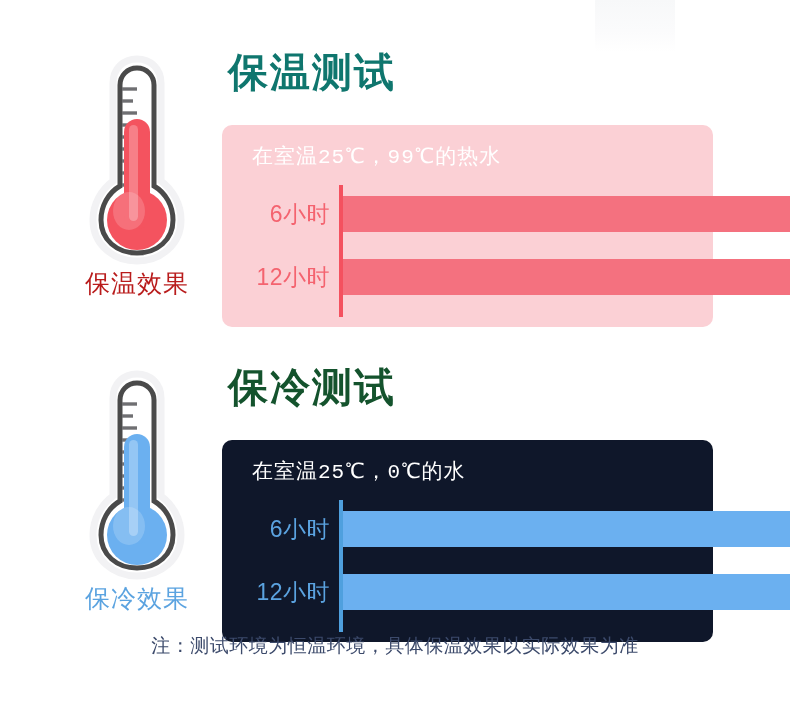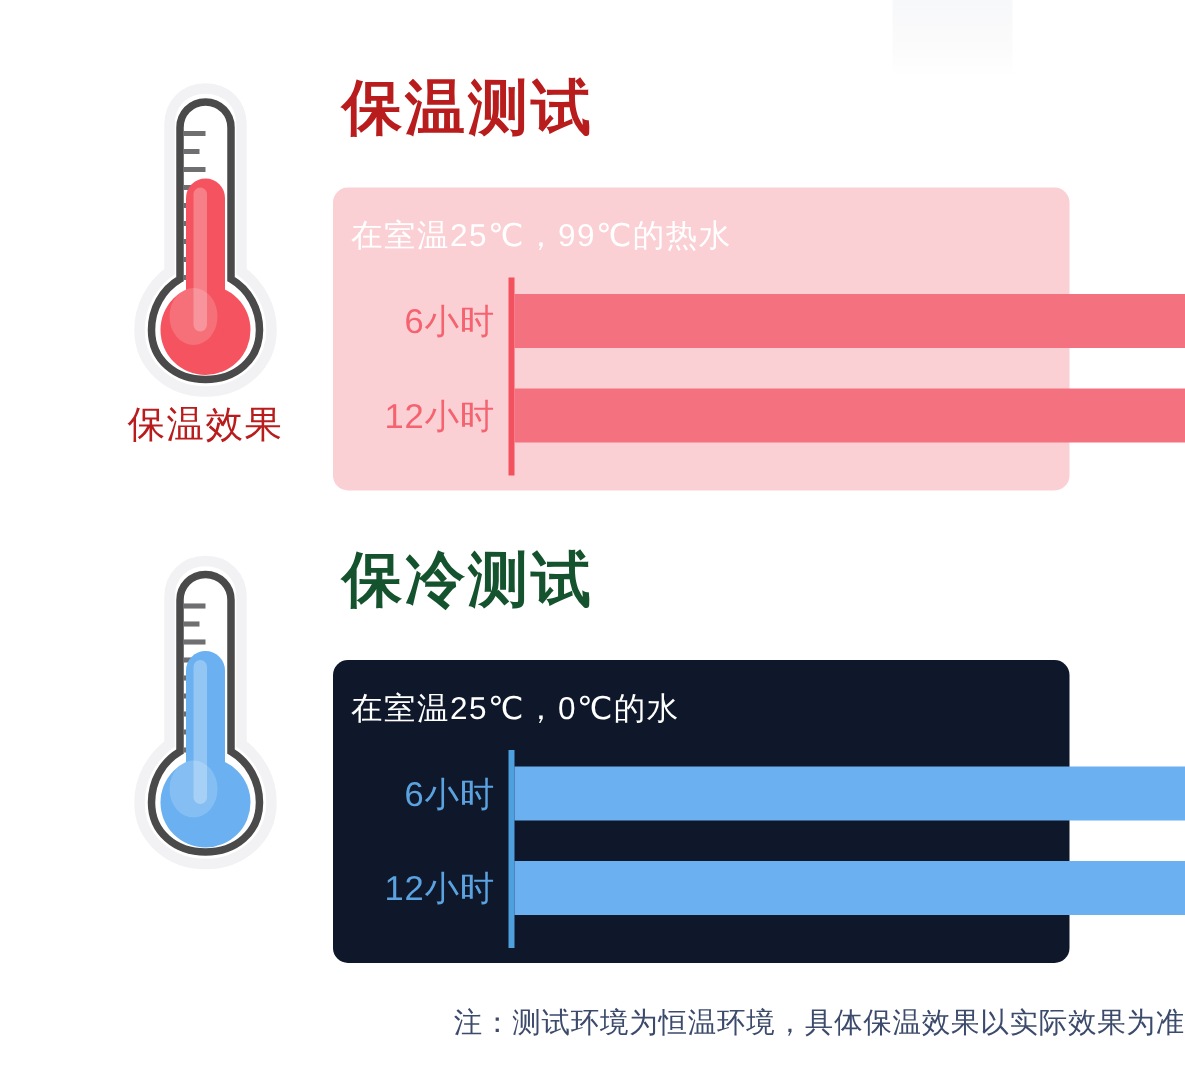--- a/index.html
+++ b/index.html
@@ -66,45 +66,46 @@
   
   .sec-title {
     position: absolute;
     left: 228px;
     top: 12px;
     font-size: 40px;
     font-weight: 700;
     letter-spacing: 2px;
     line-height: 1;
   }
-  .title-hot { color: #b91c1c; }
+  .title-hot { color: #0f766e; }
   .title-cold { color: #14532d; }
 
   
   .panel {
     position: absolute;
     left: 222px;
     top: 85px;
     width: 491px;
     height: 202px;
     border-radius: 10px;
     box-sizing: border-box;
   }
   .panel-hot  { background: #fbd0d5; }
   .panel-cold { background: #0f172a; }
 
   .panel-caption {
     position: absolute;
-    left: 12px;
+    left: 30px;
     top: 22px;
     font-size: 21px;
     color: #ffffff;
     letter-spacing: 1px;
     line-height: 1;
     white-space: nowrap;
+    font-family: Liberation Mono, monospace;
   }
 
   
   .chart {
     position: absolute;
     left: 0;
     top: 60px;
     width: 491px;
     height: 132px;
   }
@@ -146,23 +147,23 @@
     top: 0;
     height: 36px;
   }
   .bar-hot  { background: #f4717f; }
   .bar-cold { background: #6bb0f0; }
 
   
   .footnote {
     position: absolute;
     left: 0;
-    top: 673px;
+    top: 636px;
     width: 790px;
-    text-align: right;
+    text-align: center;
     font-size: 19px;
     color: #3c4a6b;
     letter-spacing: 0.5px;
     line-height: 1;
   }
 </style>
 </head>
 <body>
 
 <div class="page">
@@ -274,20 +275,21 @@
             <line x1="40" y1="106" x2="55" y2="106"></line>
             <line x1="40" y1="118" x2="51" y2="118"></line>
             <line x1="40" y1="130" x2="55" y2="130"></line>
           </g>
           <circle cx="55" cy="165" r="30" fill="#6bb0f0"></circle>
           <rect x="42" y="64" width="26" height="110" rx="13" fill="#6bb0f0"></rect>
           <rect x="47" y="70" width="9" height="96" rx="4.5" fill="#ffffff" opacity="0.28"></rect>
           <ellipse cx="47" cy="156" rx="16" ry="19" fill="#ffffff" opacity="0.18"></ellipse>
         </svg>
       </div>
+      <div class="thermo-label label-cold">保冷效果</div>
     </div>
 
     <div class="sec-title title-cold">保冷测试</div>
 
     <div class="panel panel-cold">
 
       <div class="panel-caption">在室温25℃，0℃的水</div>
 
       <div class="chart">
         <div class="axis-line axis-cold"></div>

